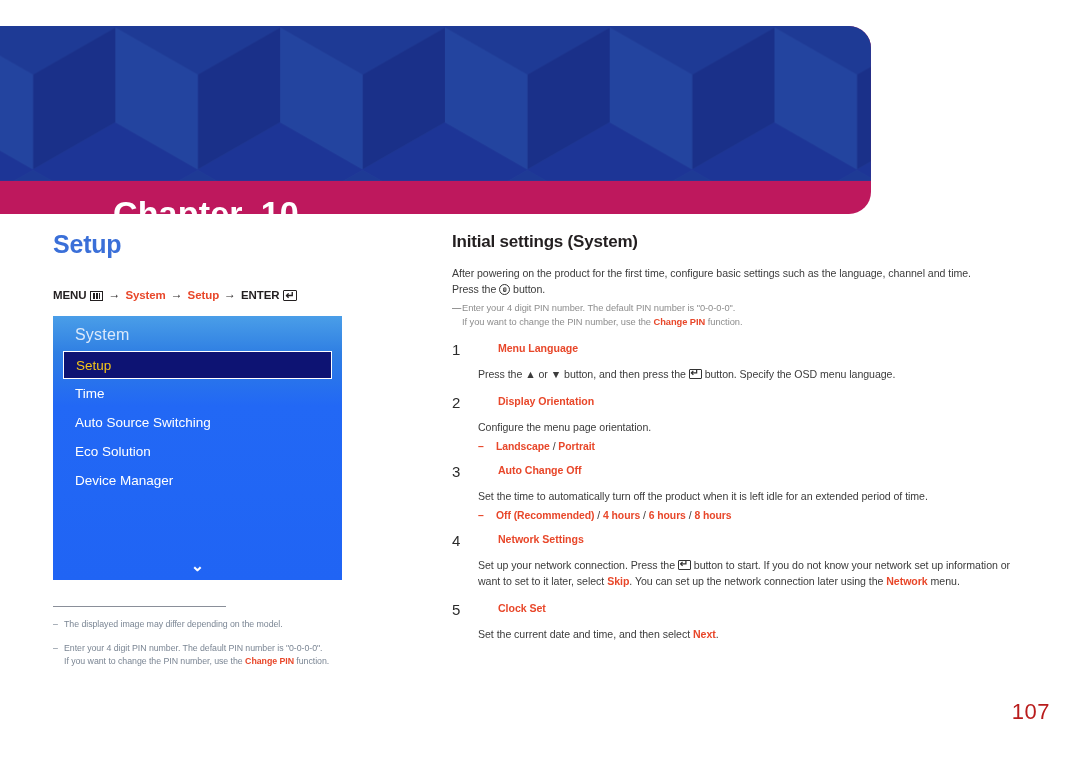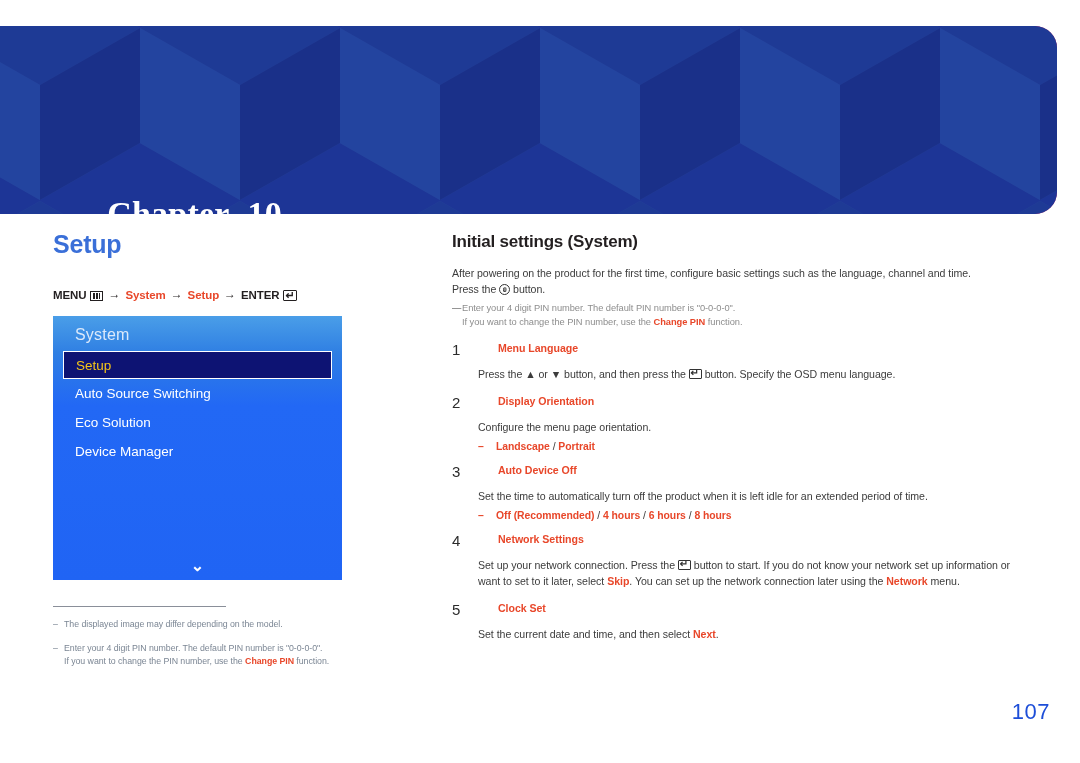--- a/index.html
+++ b/index.html
@@ -11,26 +11,25 @@
     position: relative;
     font-family: "Liberation Sans", sans-serif;
     color: #231f20;
     overflow: hidden;
   }
 
   
   .banner {
     position: absolute;
     left: 0; top: 26px;
-    width: 1057px; height: 188px;
+    width: 871px; height: 188px;
     border-top-right-radius: 22px;
     border-bottom-right-radius: 22px;
     overflow: hidden;
     background: #be185d;
-    font-family: Liberation Serif, serif;
   }
   .banner-pattern {
     position: absolute; inset: 0;
     opacity: 1;
   }
   .banner-title {
     position: absolute;
     left: 55px; top: 42px;
     color: #ffffff;
     font-size: 34px;
@@ -289,21 +288,21 @@
     color: #3c3c3c;
     letter-spacing: -0.05px;
   }
   .opts .opt-dash { width: 18px; flex: none; color: #e8472a; font-weight: bold;}
   .opts b { color: #e8472a; }
 
   .page-num {
     position: absolute;
     right: 30px; bottom: 38px;
     font-size: 22px;
-    color: #1d4ed8;
+    color: #b91c1c;
     letter-spacing: 0.5px;
   }
 </style>
 </head>
 <body>
 
 <div class="banner">
   <svg class="banner-pattern" viewBox="0 0 1057 188" preserveAspectRatio="none">
     <defs>
       <pattern id="cubes" width="200" height="230" patternUnits="userSpaceOnUse" patternTransform="translate(-60,-55)">
@@ -344,20 +343,23 @@
     <span class="icon-enter"></span>
   </div>
 
   <div class="osd">
     <div class="osd-header">System</div>
     <div class="osd-list" id="osd-list">
         <div class="osd-item selected">
           <span>Setup</span>
         </div>
         <div class="osd-item">
+          <span>Time</span>
+        </div>
+        <div class="osd-item">
           <span>Auto Source Switching</span>
         </div>
         <div class="osd-item">
           <span>Eco Solution</span>
         </div>
         <div class="osd-item">
           <span>Device Manager</span>
         </div>
       </div>
     <div class="osd-chevron">⌄</div>
@@ -413,21 +415,21 @@
           <div class="step-desc"><span>Configure the menu page orientation.</span></div>
           <div class="opts">
             <span class="opt-dash">–</span>
             <span><b>Landscape</b> / <b>Portrait</b></span>
           </div>
         </div>
       </div>
       <div class="step">
         <div class="step-num">3</div>
         <div class="step-body">
-          <div class="step-head">Auto Device Off</div>
+          <div class="step-head">Auto Change Off</div>
           <div class="step-desc"><span>Set the time to automatically turn off the product when it is left idle for an extended period of time.</span></div>
           <div class="opts">
             <span class="opt-dash">–</span>
             <span><b>Off (Recommended)</b> / <b>4 hours</b> / <b>6 hours</b> / <b>8 hours</b></span>
           </div>
         </div>
       </div>
       <div class="step">
         <div class="step-num">4</div>
         <div class="step-body">

